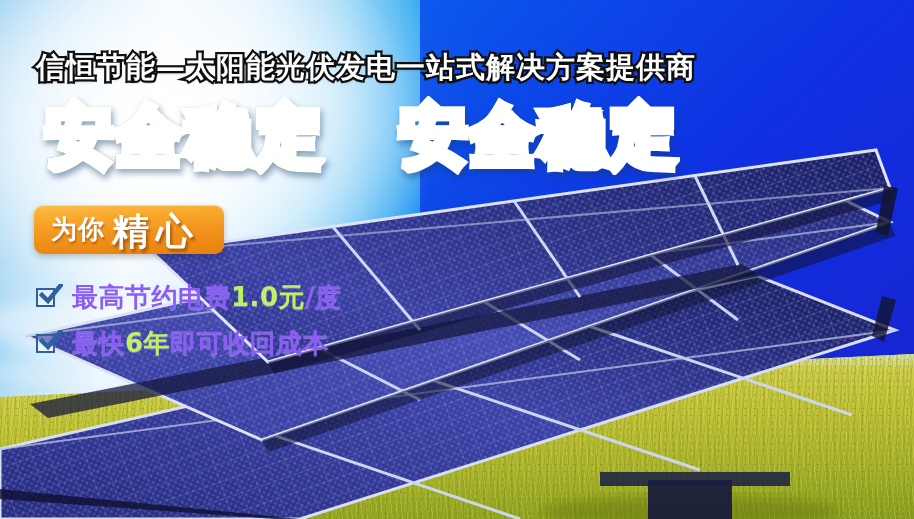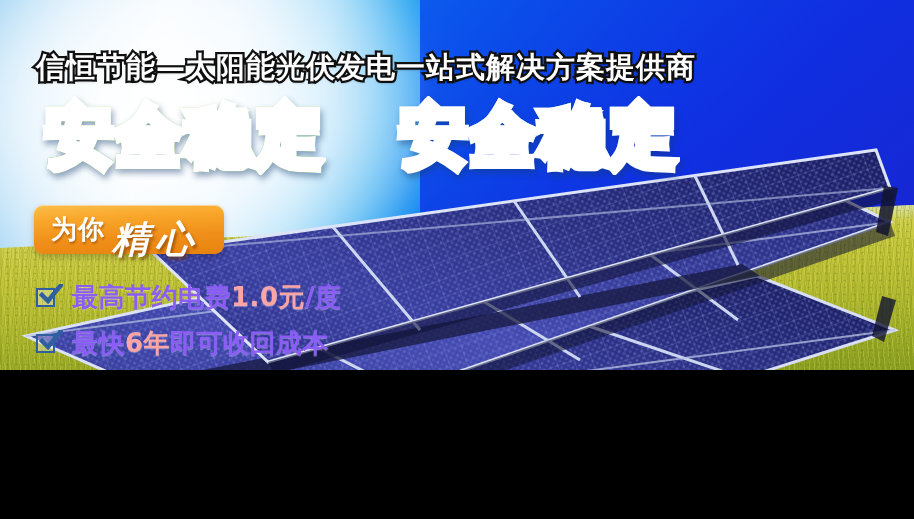--- a/index.html
+++ b/index.html
@@ -1,18 +1,18 @@
 <!DOCTYPE html>
 <html><head>
 <meta charset="utf-8">
 <style>
   html,body{margin:0;padding:0;background:#000;}
   *{box-sizing:border-box;}
   #banner{
-    position:relative;width:914px;height:370px;overflow:hidden;
+    position:relative;width:914px;height:519px;overflow:hidden;
     font-family:"DejaVu Sans","Liberation Sans",sans-serif;
     user-select:none;
   }
 
   
   .sky{position:absolute;inset:0;
     background:
       radial-gradient(ellipse 420px 260px at 175px 110px, rgba(255,255,255,.95) 0%, rgba(255,255,255,.55) 38%, rgba(255,255,255,0) 72%),
       linear-gradient(100deg,
         #7fc4ef 0%,
@@ -101,33 +101,33 @@
   .bt-gap{display:inline-block;width:34px;}
 
   .ribbon{position:absolute;left:34px;top:205px;height:49px;
     padding:0 17px;display:flex;align-items:center;border-radius:9px;
     background:linear-gradient(177deg,#fbbe4b 0%,#f9a82c 26%,#f0901a 62%,#e8820f 100%);
     box-shadow:0 3px 6px rgba(0,0,0,.22), inset 0 1px 0 rgba(255,255,255,.45);
     white-space:nowrap;}
   .ribbon .r-txt{font-size:26px;font-weight:bold;color:#ffffff;letter-spacing:1px;
     text-shadow:1px 2px 2px rgba(140,70,0,.55);}
   .ribbon .r-brush{font-family:"DejaVu Serif","Liberation Serif",serif;
-    font-size:37px;font-weight:bold;font-style:italic;color:#ffffff;
-    letter-spacing:7px;padding:12px 7px;position:relative;top:10px;
+    font-size:37px;font-weight:bold;color:#ffffff;
+    letter-spacing:7px;padding:12px 7px;position:relative;top:2px;
     text-shadow:2px 3px 3px rgba(120,55,0,.6);}
 
   .bullets{position:absolute;left:36px;top:274px;}
   .bullet{display:flex;align-items:center;height:46px;white-space:nowrap;}
   .chk{width:22px;height:22px;position:relative;flex:0 0 auto;margin-right:14px;}
   .chk .box{position:absolute;left:0;top:2px;width:19px;height:19px;
     border:2px solid #2f5f9e;background:rgba(255,255,255,.30);}
   .chk .tick{position:absolute;left:3px;top:-2px;width:24px;height:22px;}
   .b-txt{font-size:26px;font-weight:bold;color:#8b5cf6;letter-spacing:.5px;
     text-shadow:0 1px 1px rgba(255,255,255,.35);}
-  .b-red{color:#fca5a5;text-align:right;}
+  .b-red{color:#bef264;text-align:right;}
 </style>
 </head>
 <body>
 
 <div id="banner">
 
   <div class="sky"></div>
   <div class="sky-deep"></div>
   <div class="sky-haze"></div>
   <div class="cloud c1"></div>

